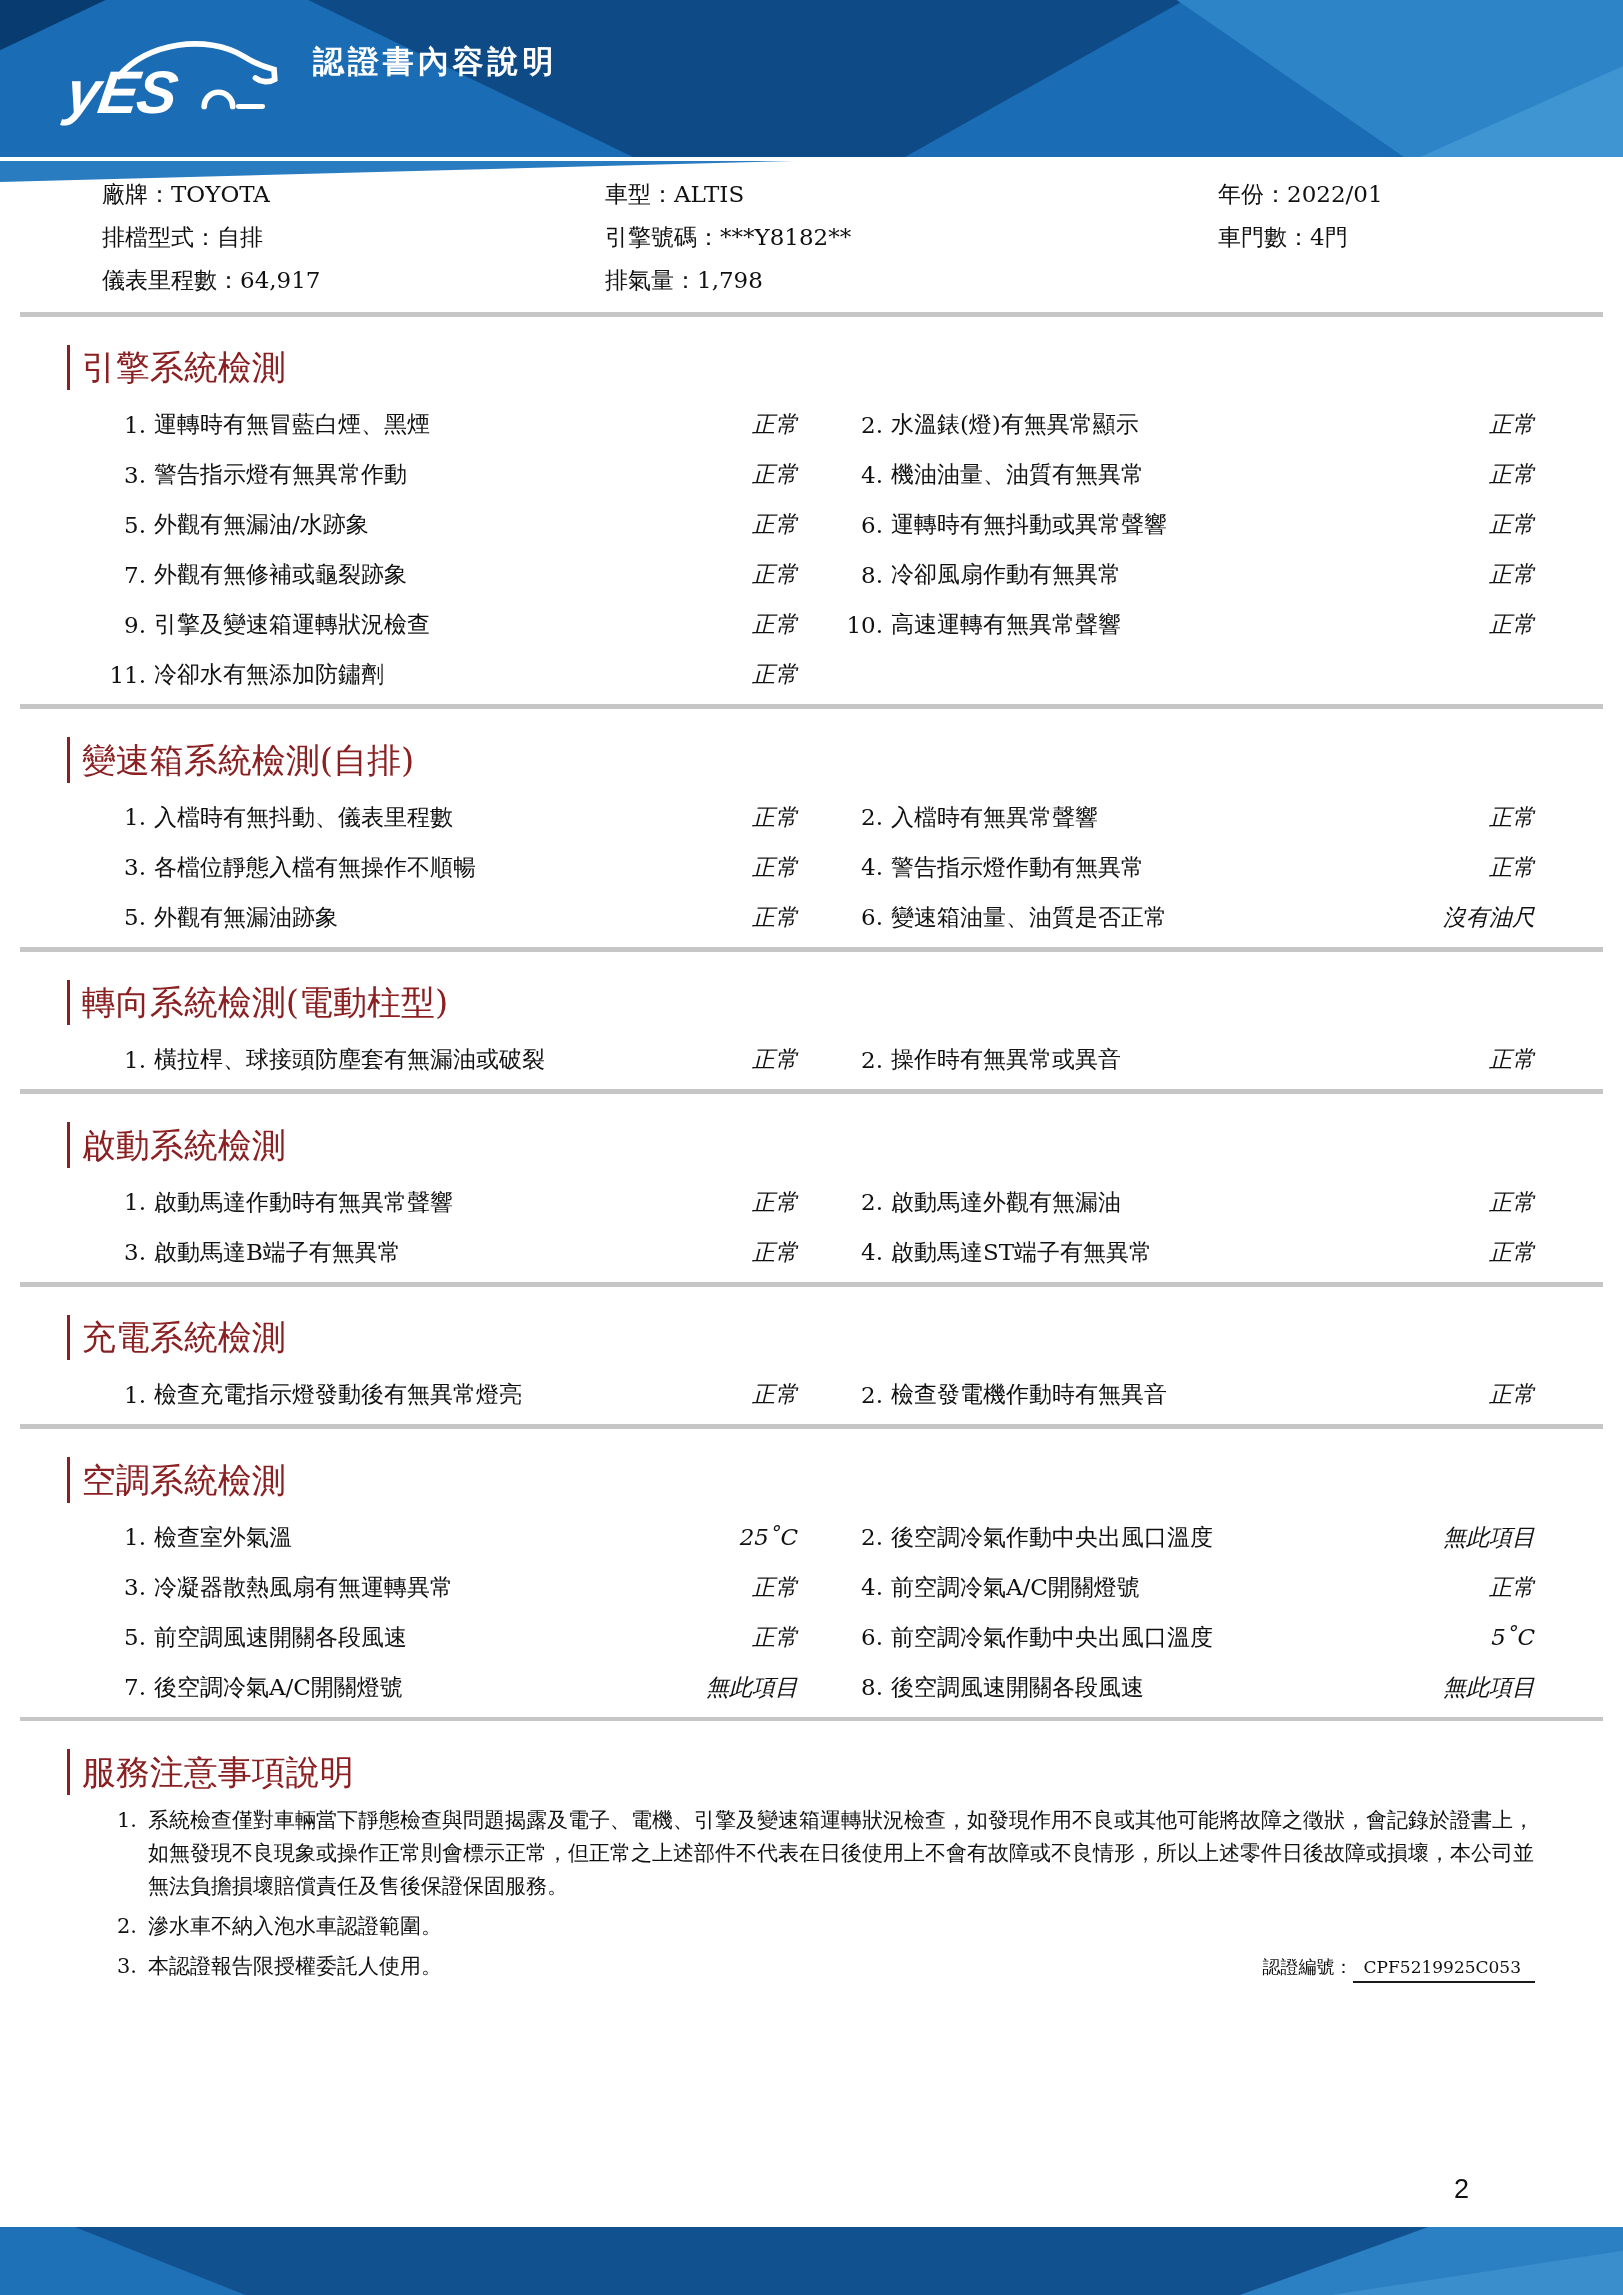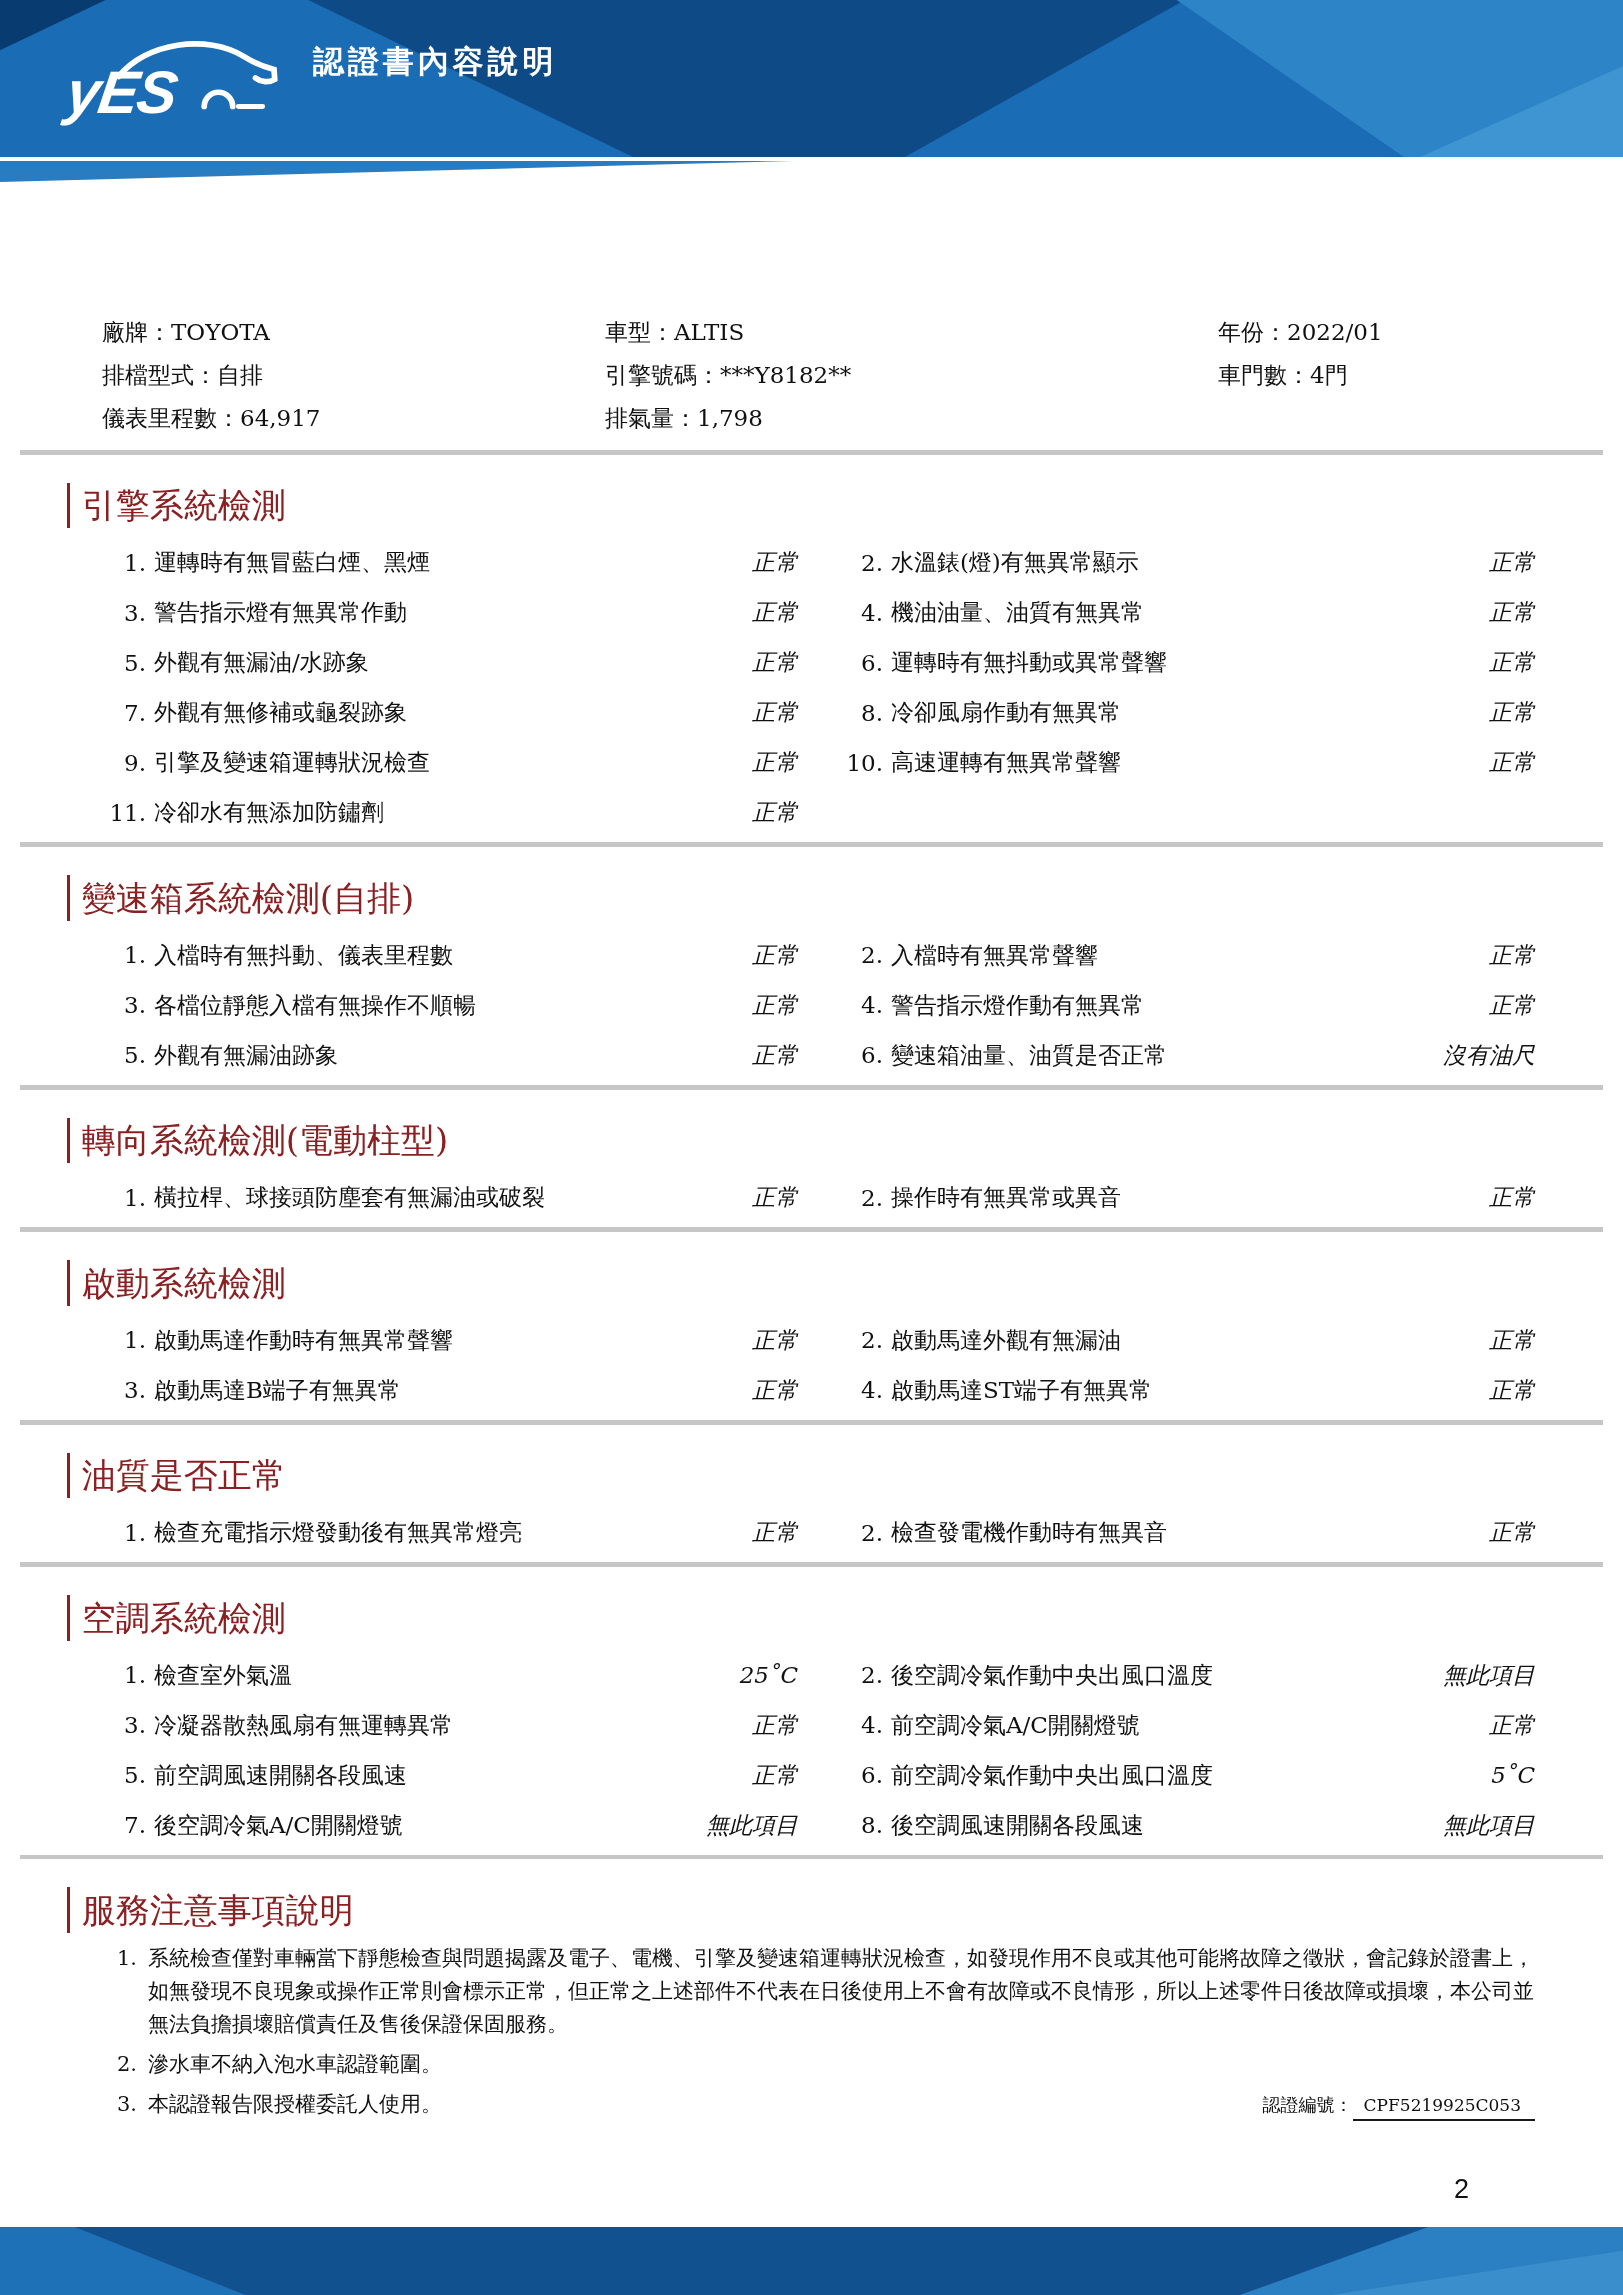--- a/index.html
+++ b/index.html
@@ -32,21 +32,20 @@
   .header-title {
     position:absolute; left:313px; top:46px;
     font-family:"Liberation Sans","DejaVu Sans",sans-serif;
     font-weight:900; font-size:31px; line-height:1; color:#ffffff; letter-spacing:3.9px;
   }
 
   
   .content { position:absolute; top:182px; left:0; right:0; padding:0 88px 0 102px; }
 
   .vehicle-info {
-    margin-top:138px;
     display:grid; grid-template-columns:503px 613px 1fr;
     row-gap:18px; font-size:23px; line-height:25px;
   }
   .sep { height:4.7px; background:#c6c6c6; margin:15.7px -68px 0 -82px; }
   .vehicle-info + .sep { margin-top:19px; }
 
   .section-title {
     margin:28px 0 0 -35px; padding:1.6px 0 1.6px 11.8px;
     border-left:3.9px solid #8b2022;
     font-size:34px; font-weight:normal; color:#8b2022; line-height:1.25;
@@ -282,21 +281,21 @@
   <div class="item">
     <span class="no">4.</span>
     <span class="label">啟動馬達ST端子有無異常</span>
     <span class="result">正常</span>
   </div>
 </div>
     <div class="sep"></div>
   </section>
 
   <section class="section">
-    <h2 class="section-title">油質是否正常</h2>
+    <h2 class="section-title">充電系統檢測</h2>
     <div class="items">
   <div class="item">
     <span class="no">1.</span>
     <span class="label">檢查充電指示燈發動後有無異常燈亮</span>
     <span class="result">正常</span>
   </div>
 
   <div class="item">
     <span class="no">2.</span>
     <span class="label">檢查發電機作動時有無異音</span>

